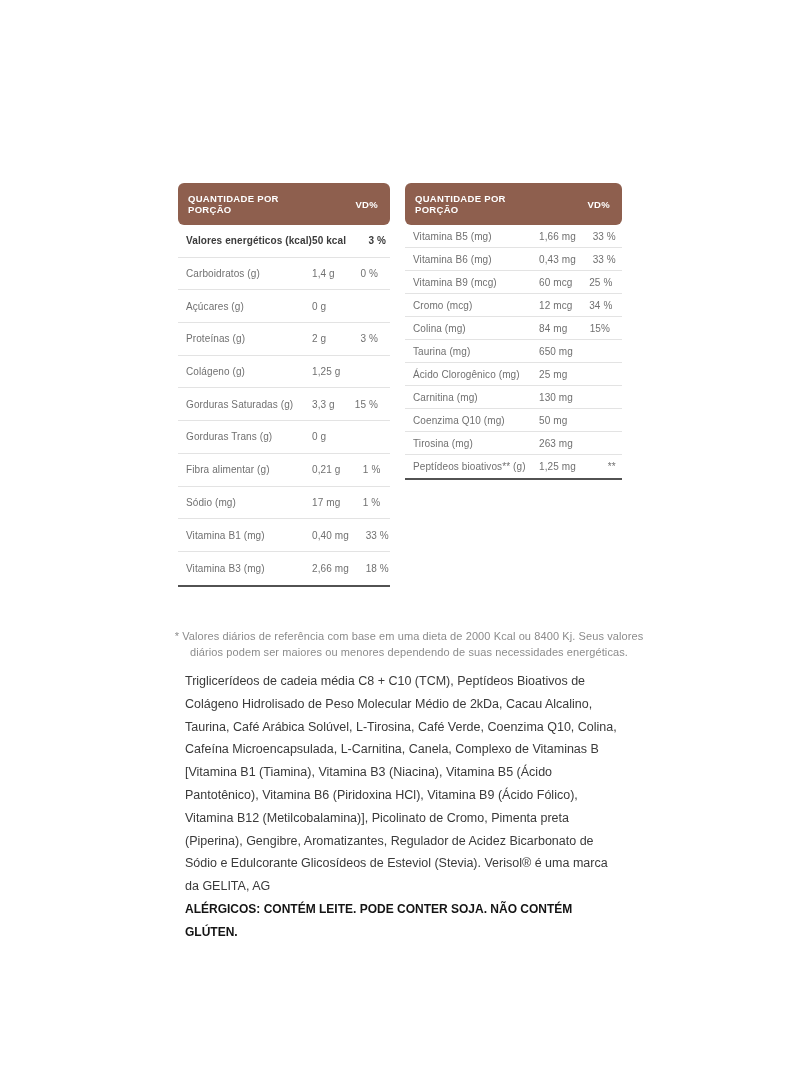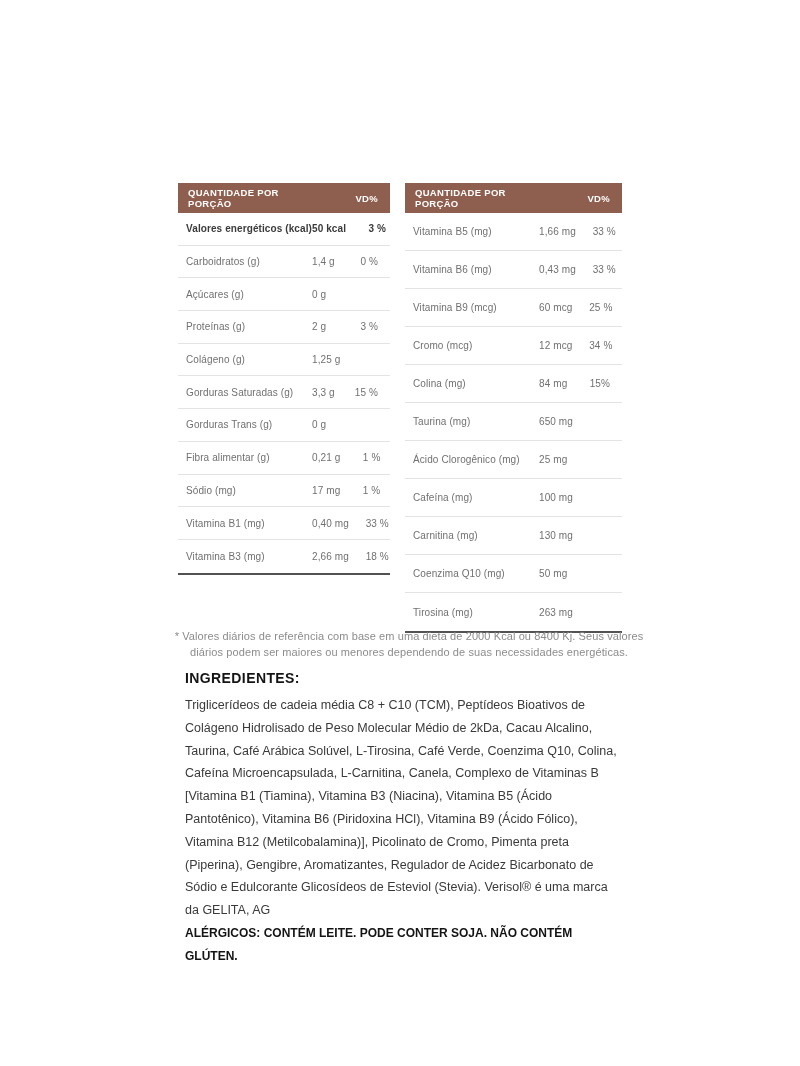--- a/index.html
+++ b/index.html
@@ -11,40 +11,40 @@
     background:#ffffff;
     margin:0 auto;
     overflow:hidden;
   }
   .ntable { position:absolute; top:183px; }
   .ntable.left  { left:178px; width:212px; }
   .ntable.right { left:405px; width:217px; }
   .thead {
     background:#8E5F4E;
     color:#ffffff;
-    border-radius:0;
-    height:30px;
+    border-radius:6px;
+    height:42px;
     display:flex; align-items:center; justify-content:space-between;
     padding:0 12px 0 10px;
     font-size:9.5px; font-weight:bold; letter-spacing:0.3px;gap:37px;
   }
   .tbody { border-bottom:2px solid #525252; }
   .row {
     display:grid;
     grid-template-columns:126px 1fr 40px;
     align-items:center;
     padding:0 12px 0 8px;
     border-bottom:1px solid #E3E3E3;
     font-size:10px;
     color:#707070;
     letter-spacing:0.1px;
   }
   .row:last-child { border-bottom:none; }
   .ntable.left  .row { height:32.7px; }
-  .ntable.right .row { height:38px; }
+  .ntable.right .row { height:23px; }
   .row.bold { font-weight:bold; color:#3B3B3B; }
   .cell-label { text-align:left; white-space:nowrap; }
   .cell-value { text-align:left; white-space:nowrap; }
   .cell-vd    { text-align:right; white-space:nowrap; }
   .footnote {
     position:absolute;
     left:155px; top:628px; width:490px;
     text-align:center;
     font-size:11px; line-height:16px;
     color:#8C8C8C;
@@ -195,48 +195,47 @@
           <span class="cell-value">650 mg</span>
           <span class="cell-vd"></span>
         </div>
 
         <div class="row">
           <span class="cell-label">Ácido Clorogênico (mg)</span>
           <span class="cell-value">25 mg</span>
           <span class="cell-vd"></span>
         </div>
 
-        <div class="row">
-          <span class="cell-label">Cafeína (mg)</span>
-          <span class="cell-value">100 mg</span>
-          <span class="cell-vd"></span>
-        </div>
 
         <div class="row">
           <span class="cell-label">Carnitina (mg)</span>
           <span class="cell-value">130 mg</span>
           <span class="cell-vd"></span>
         </div>
 
         <div class="row">
           <span class="cell-label">Coenzima Q10 (mg)</span>
           <span class="cell-value">50 mg</span>
           <span class="cell-vd"></span>
         </div>
 
         <div class="row">
           <span class="cell-label">Tirosina (mg)</span>
           <span class="cell-value">263 mg</span>
           <span class="cell-vd"></span>
         </div>
 
+        <div class="row">
+          <span class="cell-label">Peptídeos bioativos** (g)</span>
+          <span class="cell-value">1,25 mg</span>
+          <span class="cell-vd">**</span>
+        </div>
       </div>
   </div>
 
   <div class="footnote">* Valores diários de referência com base em uma dieta de 2000 Kcal ou 8400 Kj. Seus valores diários podem ser maiores ou menores dependendo de suas necessidades energéticas.</div>
 
   <div class="ingredients">
-    <div class="ingredients-heading">INGREDIENTES:</div>
     <div class="ingredients-body">Triglicerídeos de cadeia média C8 + C10 (TCM), Peptídeos Bioativos de Colágeno Hidrolisado de Peso Molecular Médio de 2kDa, Cacau Alcalino, Taurina, Café Arábica Solúvel, L-Tirosina, Café Verde, Coenzima Q10, Colina, Cafeína Microencapsulada, L-Carnitina, Canela, Complexo de Vitaminas B [Vitamina B1 (Tiamina), Vitamina B3 (Niacina), Vitamina B5 (Ácido Pantotênico), Vitamina B6 (Piridoxina HCl), Vitamina B9 (Ácido Fólico), Vitamina B12 (Metilcobalamina)], Picolinato de Cromo, Pimenta preta (Piperina), Gengibre, Aromatizantes, Regulador de Acidez Bicarbonato de Sódio e Edulcorante Glicosídeos de Esteviol (Stevia). Verisol® é uma marca da GELITA, AG</div>
     <div class="allergens">ALÉRGICOS: CONTÉM LEITE. PODE CONTER SOJA. NÃO CONTÉM GLÚTEN.</div>
   </div>
 
 </div>
 
 </body></html>

